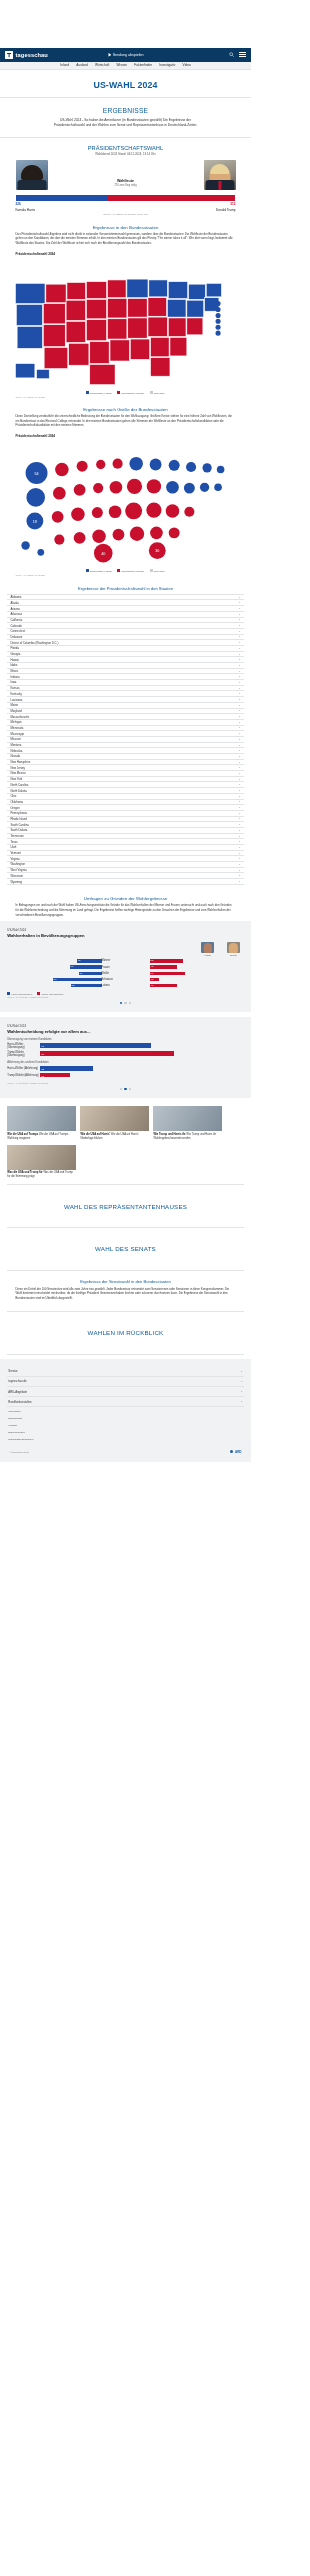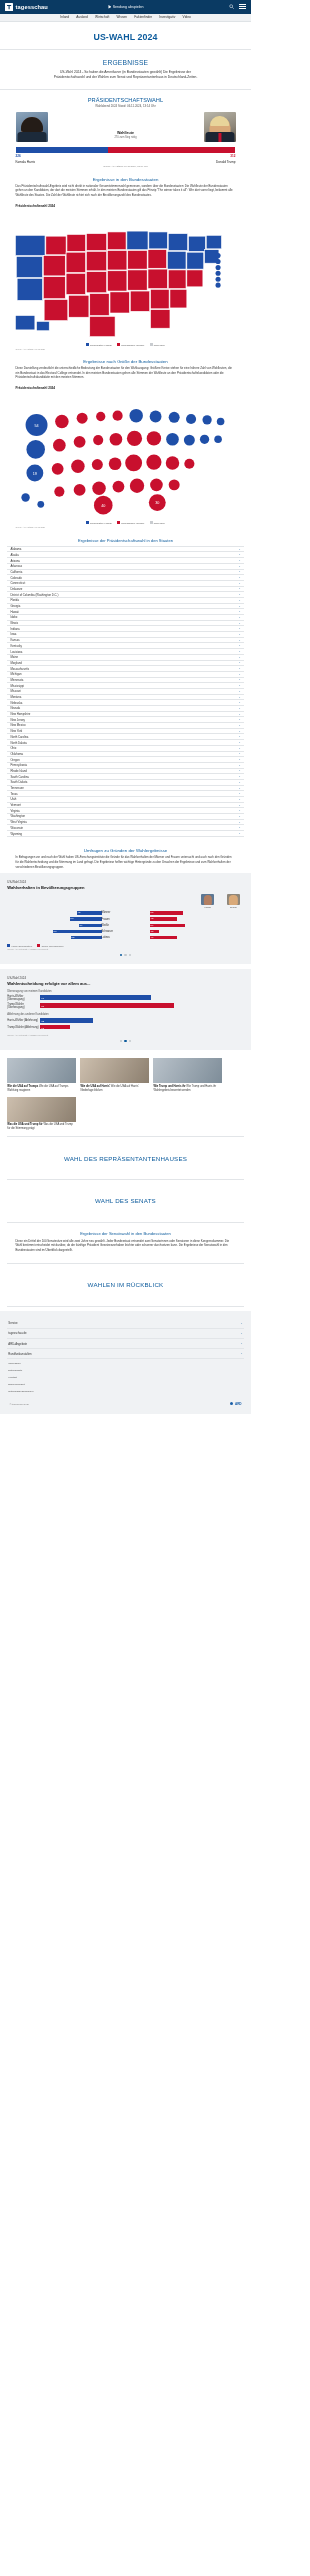--- a/index.html
+++ b/index.html
@@ -6,21 +6,21 @@
   * { box-sizing: border-box; }
   html, body { margin:0; padding:0; }
   body {
     width:311px;
     background:#ffffff;
     font-family:"Liberation Sans", sans-serif;
     color:#1a1a1a;
     font-size:4.7px;
     -webkit-font-smoothing:antialiased;
   }
-  .page { width:251px; position:relative; }
+  .page { width:251px; position:relative;margin-top:48px; }
 
   
   .topbar {
     background:#0a3a63;
     height:13.5px;
     display:flex;
     align-items:center;
     padding:0 5.2px;
     position:relative;
   }

